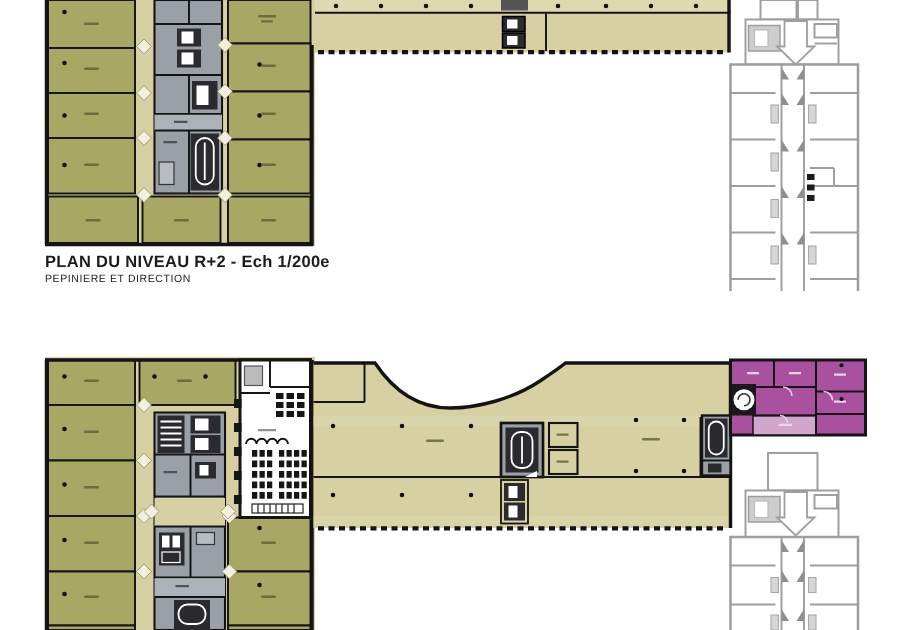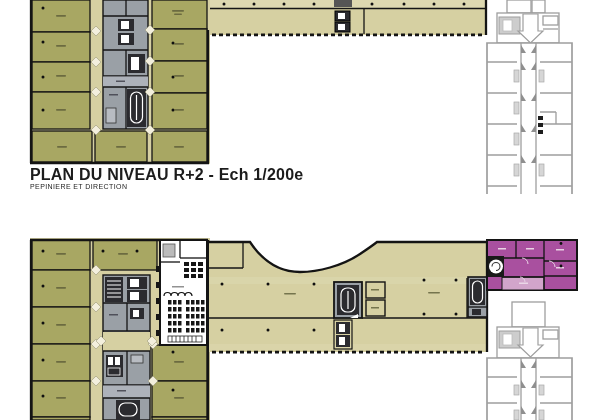--- a/index.html
+++ b/index.html
@@ -22,21 +22,21 @@
   .rad{fill:#d6d6d6;stroke:#a8a8a8;stroke-width:.7}
   .funnel{fill:#8f8f8f}
   .lbl{fill:var(--label);opacity:.8}
   .lblC{fill:#474752;opacity:.9}
   .lblP{fill:#ecd9e8;opacity:.95}
   .dot{fill:#101010}
   .dia{fill:#f3efdd;stroke:#8d8a6b;stroke-width:.5}
   .seat{fill:var(--seat)}
   .wt{stroke:#ffffff;fill:none;stroke-width:1.2}
   .titleblock{position:absolute;left:30px;top:169px;color:var(--text,#1c1c1c);}
-  .t-main{font-size:16px;font-weight:700;letter-spacing:.2px;line-height:12px;}
+  .t-main{font-size:11px;font-weight:700;letter-spacing:.2px;line-height:12px;}
   .t-sub{font-size:7px;font-weight:400;letter-spacing:.4px;line-height:9px;margin-top:1px;}
 </style>
 </head>
 <body>
 
 <div class="sheet">
 <svg width="600" height="420" viewBox="0 0 600 420">
 
   <g>
 

